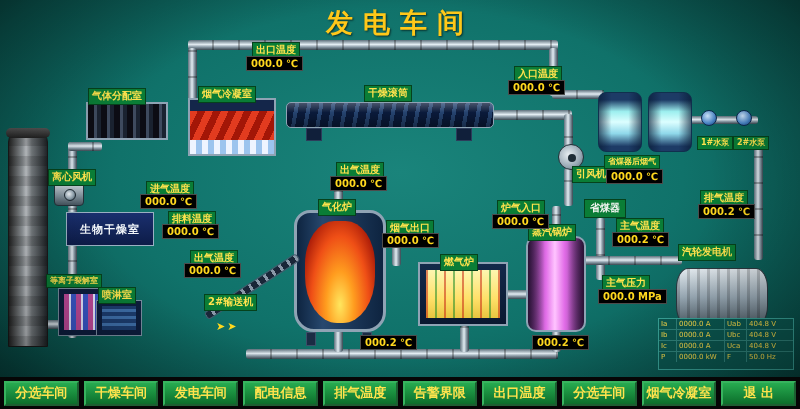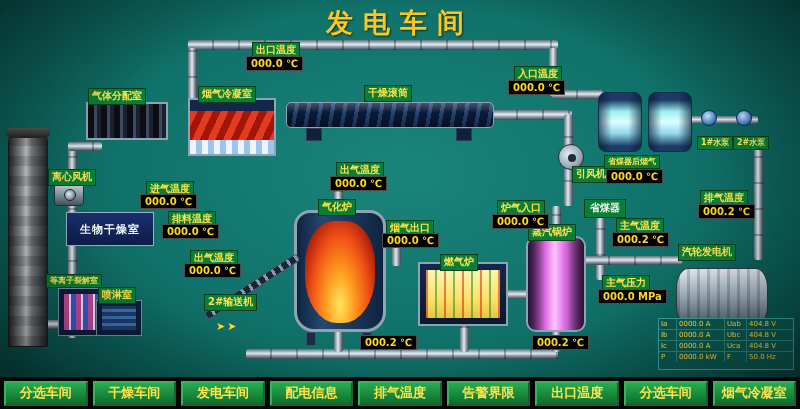--- a/index.html
+++ b/index.html
@@ -267,16 +267,17 @@
   <div id="nav">
     <div class="nav-btn">分选车间</div>
     <div class="nav-btn">干燥车间</div>
     <div class="nav-btn">发电车间</div>
     <div class="nav-btn">配电信息</div>
     <div class="nav-btn">排气温度</div>
     <div class="nav-btn">告警界限</div>
     <div class="nav-btn">出口温度</div>
     <div class="nav-btn">分选车间</div>
     <div class="nav-btn">烟气冷凝室</div>
+    <div class="nav-btn">退 出</div>
   </div>
 
   <div class="vignette"></div>
 </div>
 
 </body></html>

